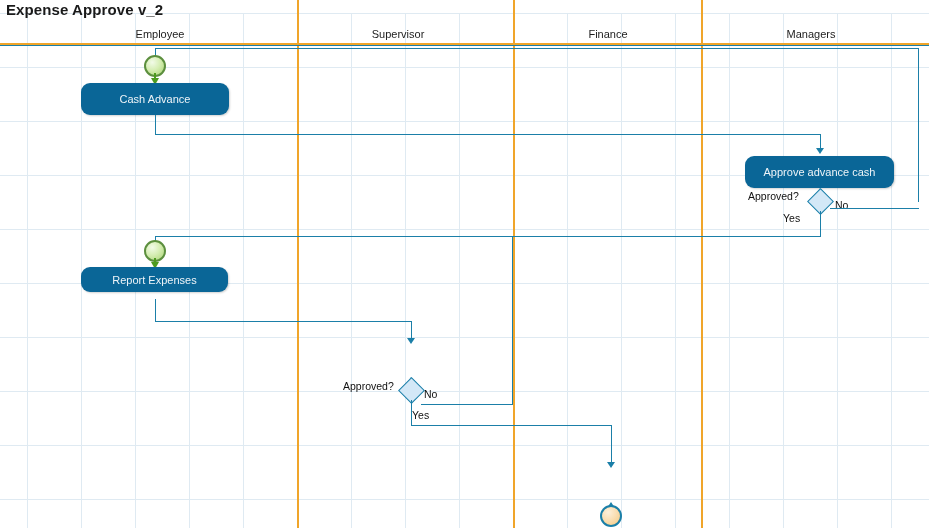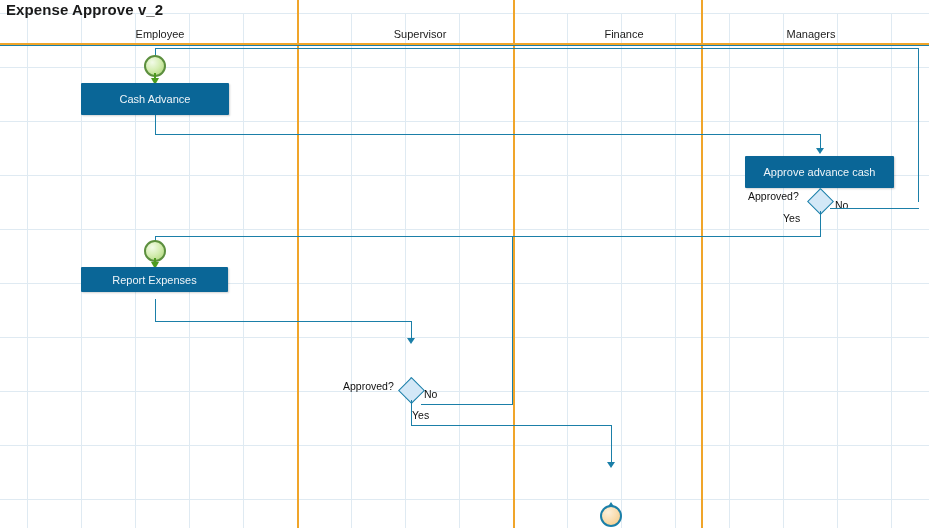--- a/index.html
+++ b/index.html
@@ -68,21 +68,21 @@
     position: absolute;
     left: 0; top: 45px;
     width: 929px; height: 1px;
     background: #1b7fa8;
   }
 
   
   .task {
     position: absolute;
     background: #0a6697;
-    border-radius: 1px;
+    border-radius: 9px;
     color: #eef4f8;
     font-size: 11px;
     display: flex;
     align-items: center;
     justify-content: center;
     text-align: right;
     box-sizing: border-box;
     padding: 0 0;
     box-shadow: 1px 1px 2px rgba(0,0,0,0.18);
   }
@@ -161,22 +161,22 @@
 </style>
 </head>
 <body>
 
 <div id="canvas">
 
   <div class="title-band"></div>
   <div class="diagram-title">Expense Approve v_2</div>
 
   <div class="lane-label" style="left:160px;">Employee</div>
-  <div class="lane-label" style="left:420px;">Supervisor</div>
-  <div class="lane-label" style="left:624px;">Finance</div>
+  <div class="lane-label" style="left:398px;">Supervisor</div>
+  <div class="lane-label" style="left:608px;">Finance</div>
   <div class="lane-label" style="left:811px;">Managers</div>
 
   <div class="lane-sep" style="left:297px;"></div>
   <div class="lane-sep" style="left:513px;"></div>
   <div class="lane-sep" style="left:701px;"></div>
 
   <div class="header-rule"></div>
   <div class="pool-rule"></div>
 
   <div class="conn-v" style="left:918px; top:48px;  height:154px;"></div>

